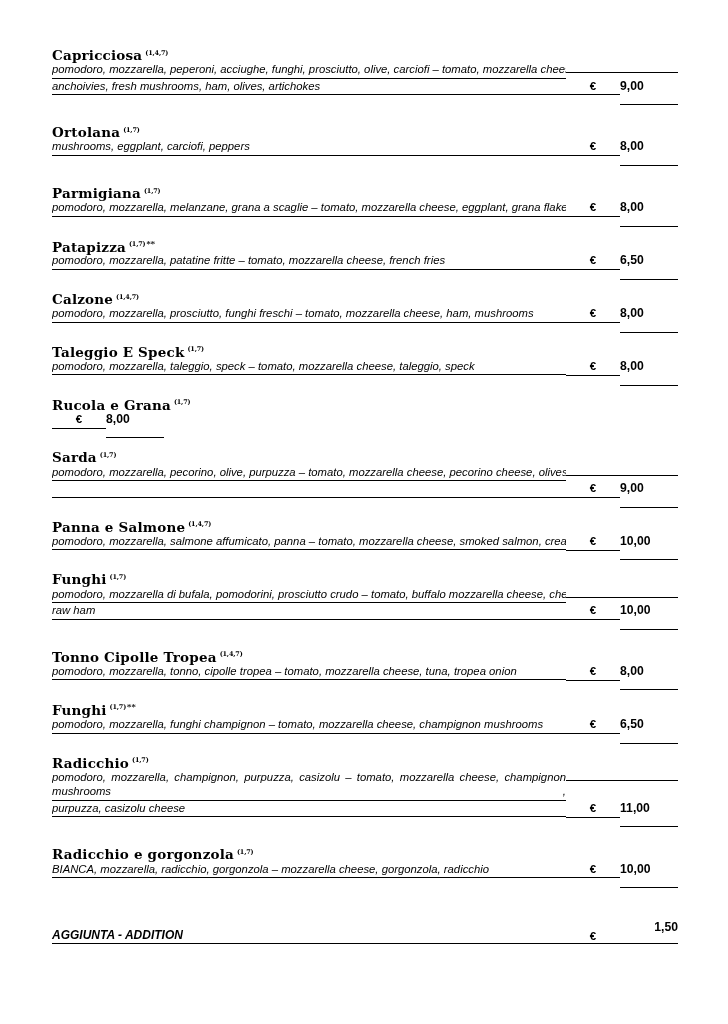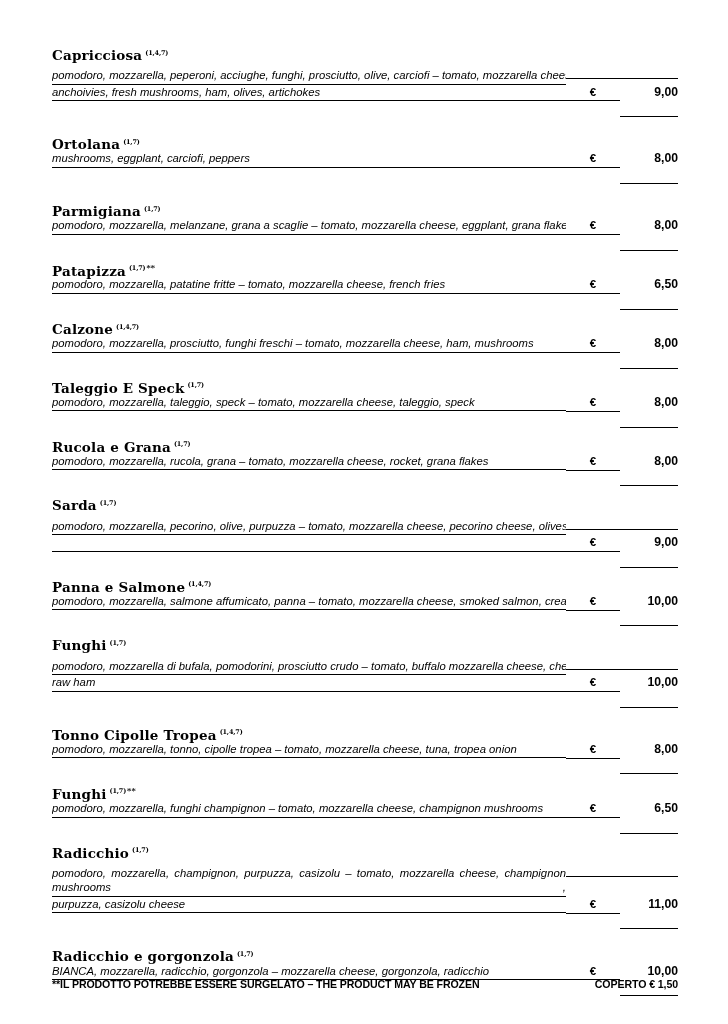--- a/index.html
+++ b/index.html
@@ -78,26 +78,26 @@
     flex: 0 0 54px;
     text-align: center;
     font-style: normal;
     font-weight: bold;
     font-size: 11.5px;
     border-bottom: 1px solid #000;
     padding-bottom: 1px;
   }
   .desc-row .price {
     flex: 0 0 58px;
-    text-align: right;
+    text-align: left;
     font-style: normal;
     font-weight: bold;
     font-size: 12.2px;
     border-bottom: 1px solid #000;
-    padding-bottom: 16px;
+    padding-bottom: 10px;
   }
   
   .desc-row.no-price .cur,
   .desc-row.no-price .price {
     border-bottom: 1px solid #000;
     color: transparent;
   }
   
   .desc-row.price-only .desc {
     border-bottom: 1px solid #000;
@@ -217,21 +217,20 @@
         <div class="desc-row">
           <span class="desc">pomodoro, mozzarella, taleggio, speck – tomato, mozzarella cheese, taleggio, speck</span>
           <span class="cur">€</span>
           <span class="price">8,00</span>
         </div>
       </div>
       <div class="spacer-md"></div>
       <div class="item">
         <div class="item-name"><span>Rucola e Grana</span><span class="allergen">(1,7)</span></div>
         <div class="desc-row">
-          <span class="desc">pomodoro, mozzarella, rucola, grana – tomato, mozzarella cheese, rocket, grana flakes</span>
           <span class="cur">€</span>
           <span class="price">8,00</span>
         </div>
       </div>
       <div class="spacer-md"></div>
       <div class="item">
         <div class="item-name"><span>Sarda</span><span class="allergen">(1,7)</span></div>
         <div class="desc-row no-price">
           <span class="desc">pomodoro, mozzarella, pecorino, olive, purpuzza – tomato, mozzarella cheese, pecorino cheese, olives, purpuzza</span>
           <span class="cur"></span>
@@ -310,17 +309,13 @@
       <div class="spacer-md"></div>
       <div class="spacer-lg"></div>
       <div class="addition-row">
         <span class="label">AGGIUNTA - ADDITION</span>
         <span class="fill">&nbsp;</span>
         <span class="cur">€</span>
         <span class="price">1,50</span>
       </div>
     </div>
 
-  <div class="footer">
-    <span>**IL PRODOTTO POTREBBE ESSERE SURGELATO – THE PRODUCT MAY BE FROZEN</span>
-    <span>COPERTO € 1,50</span>
-  </div>
 </div>
 
 </body></html>

